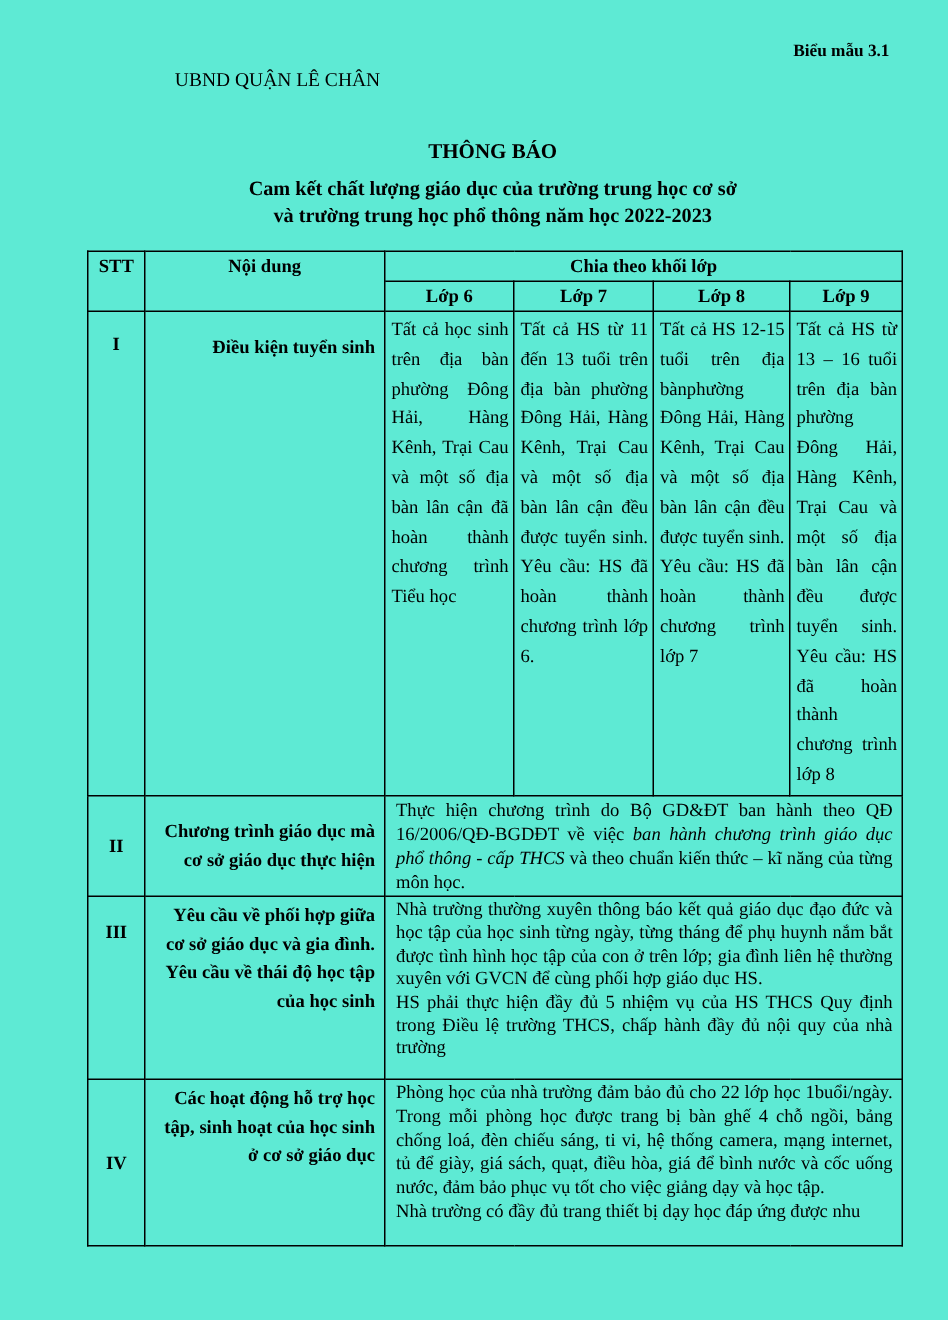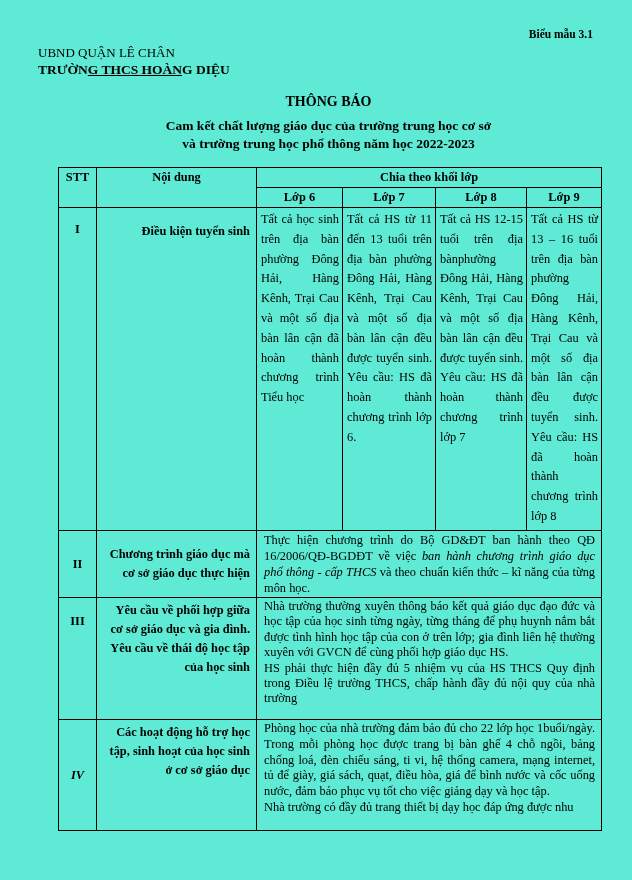--- a/index.html
+++ b/index.html
@@ -17,20 +17,21 @@
     top: 28px;
     right: 39px;
     font-weight: bold;
     font-size: 11.5px;
   }
   .org-block {
     position: absolute;
     top: 45px;
     left: 38px;
     width: 294px;
+    text-align: center;
     font-size: 13px;
     line-height: 16px;
   }
   .school-name { font-weight: bold; margin-top: 1px; font-size: 13.5px; }
   .school-underline { text-decoration: underline; }
   .title-block {
     position: absolute;
     top: 94px;
     left: 57px;
     width: 543px;
@@ -79,35 +80,34 @@
     vertical-align: top;
     padding: 1px 6px 1px 7px;
     text-align: justify;
   }
   tr.row-i td.stt, tr.row-i td.nd { vertical-align: top; padding-top: 14px; }
   tr.row-ii td.stt, tr.row-ii td.nd { vertical-align: middle; padding-top: 2px; }
   tr.row-ii td.mcell { line-height: 16px; }
   tr.row-iii td.stt { vertical-align: top; padding-top: 16px; }
   tr.row-iii td.nd { vertical-align: top; padding-top: 3px; }
   tr.row-iii td.mcell { line-height: 15.4px; }
-  tr.row-iv td.stt { vertical-align: middle; font-style: italic; }
+  tr.row-iv td.stt { vertical-align: middle; }
   tr.row-iv td.nd { vertical-align: top; padding-top: 3px; }
   tr.row-iv td.mcell { line-height: 15.8px; }
   .italic { font-style: italic; }
 </style>
 </head>
 <body>
 
 <div class="page">
 
   <div class="form-label">Biểu mẫu 3.1</div>
 
   <div class="org-block">
     <div>UBND QUẬN LÊ CHÂN</div>
-    <div class="school-name"><span>TRƯỜN</span><span class="school-underline">G THCS HOÀN</span><span>G DIỆU</span></div>
   </div>
 
   <div class="title-block">
     <div class="doc-title">THÔNG BÁO</div>
     <div class="doc-sub">Cam kết chất lượng giáo dục của trường trung học cơ sở</div>
     <div class="doc-sub">và trường trung học phổ thông năm học 2022-2023</div>
   </div>
 
   <table class="commit">
     <colgroup>

